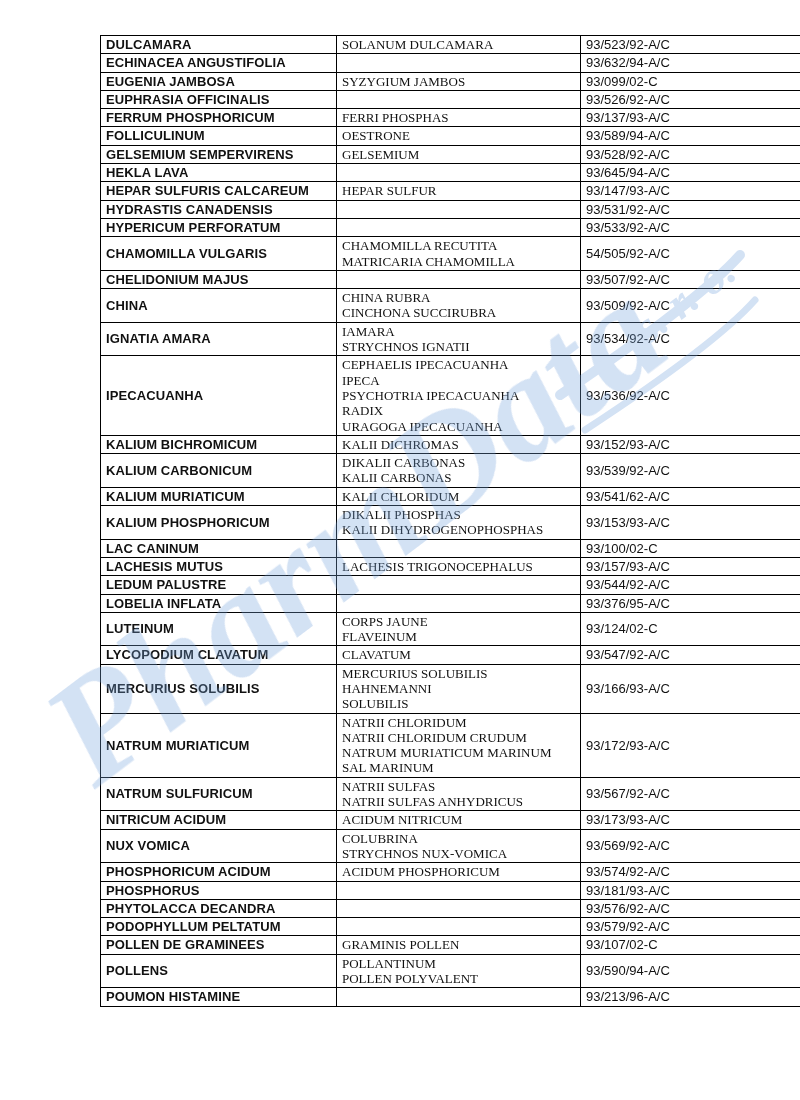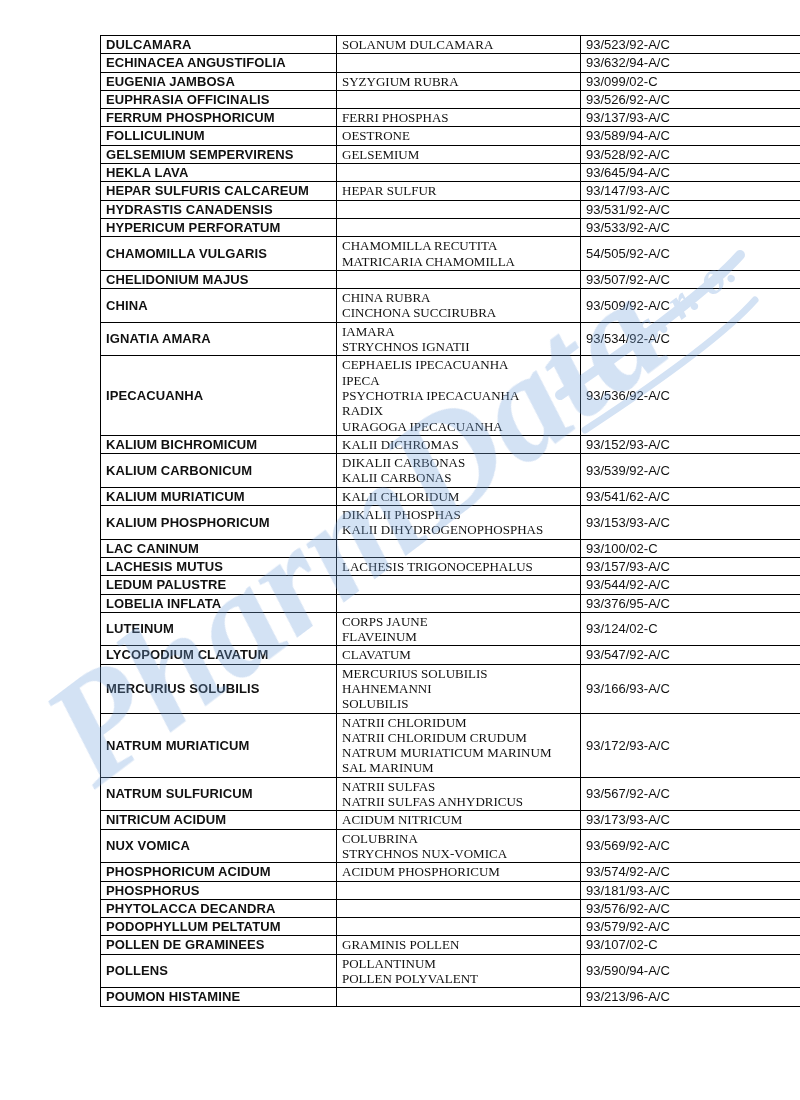--- a/index.html
+++ b/index.html
@@ -73,21 +73,21 @@
           <td class="col-reg">93/523/92-A/C</td>
         </tr>
         <tr>
           <td class="col-name">ECHINACEA ANGUSTIFOLIA</td>
           <td class="col-syn"></td>
           <td class="col-reg">93/632/94-A/C</td>
         </tr>
         <tr>
           <td class="col-name">EUGENIA JAMBOSA</td>
           <td class="col-syn">
-            <div>SYZYGIUM RUBRA</div>
+            <div>SYZYGIUM JAMBOS</div>
           </td>
           <td class="col-reg">93/099/02-C</td>
         </tr>
         <tr>
           <td class="col-name">EUPHRASIA OFFICINALIS</td>
           <td class="col-syn"></td>
           <td class="col-reg">93/526/92-A/C</td>
         </tr>
         <tr>
           <td class="col-name">FERRUM PHOSPHORICUM</td>

